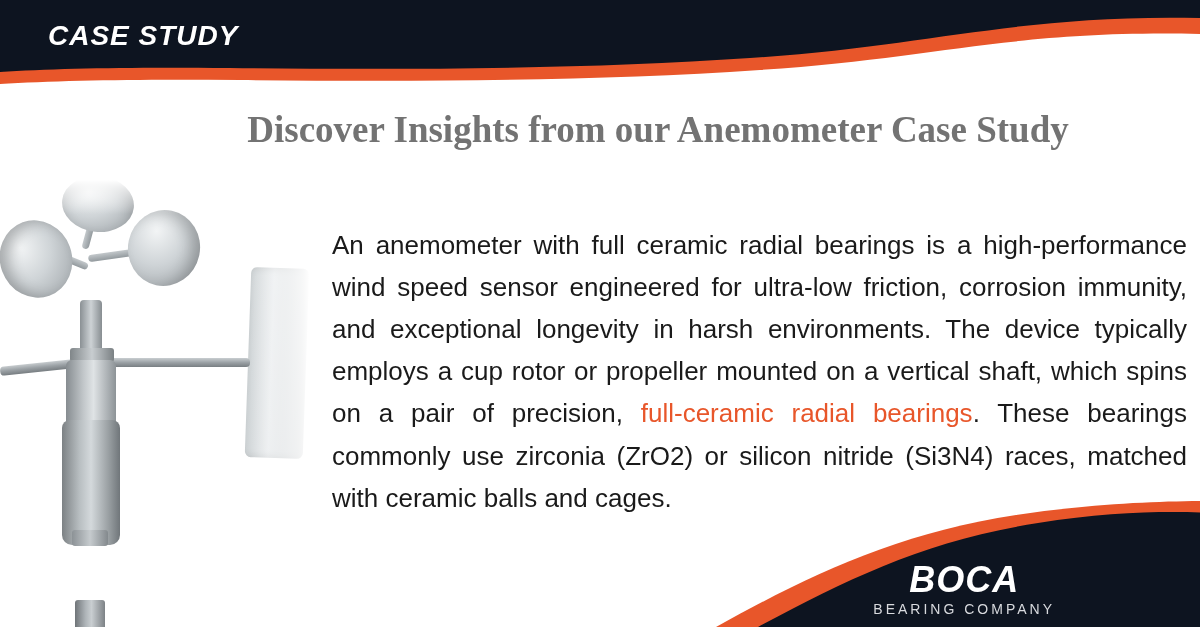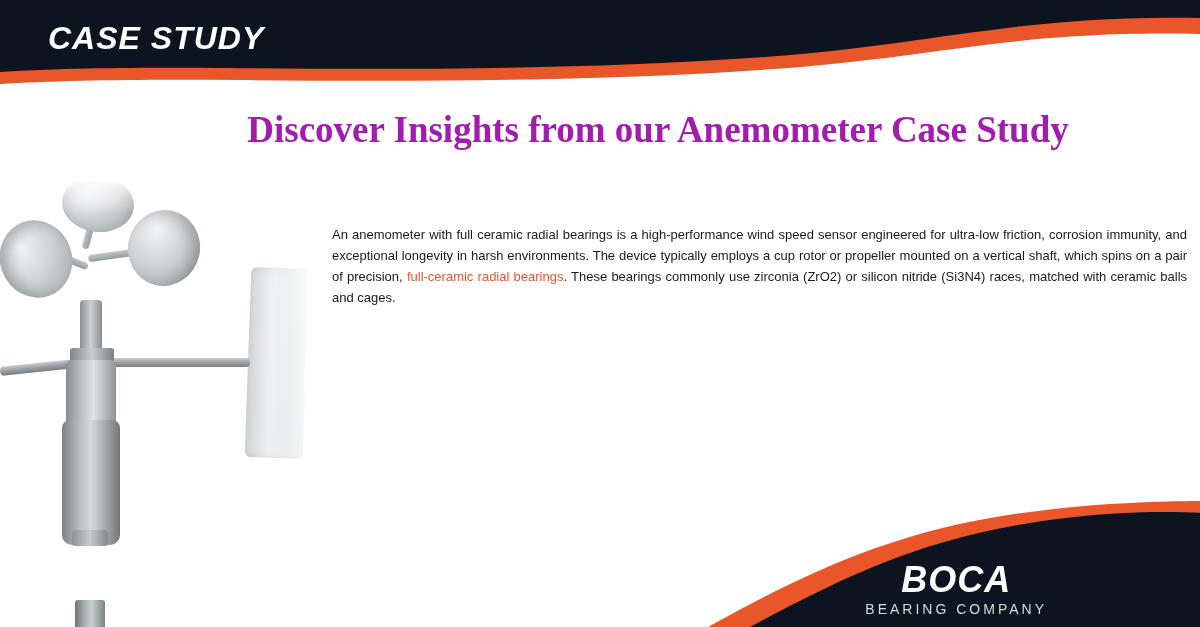--- a/index.html
+++ b/index.html
@@ -26,36 +26,36 @@
     height: 96px;
     pointer-events: none;
   }
   .top-banner svg { display: block; }
 
   .case-study-label {
     position: absolute;
     top: 20px;
     left: 48px;
     color: #ffffff;
-    font-size: 32px;
+    font-size: 28px;
     font-weight: bold;
     font-style: italic;
     letter-spacing: 1px;
     font-family: "Liberation Sans", sans-serif;
     text-transform: uppercase;
   }
 
   
   .headline {
     position: absolute;
     top: 108px;
     left: 0;
     width: 1200px;
     text-align: center;
-    color: #a21caf;
+    color: #737373;
     font-family: "Liberation Serif", serif;
     font-size: 37px;
     font-weight: bold;
     padding-left: 116px;
   }
 
   
   .photo {
     position: absolute;
     left: 0;
@@ -187,34 +187,34 @@
     width: 100%; height: 34px;
     background: linear-gradient(to bottom, #ffffff, rgba(255,255,255,0));
   }
 
   
   .body-text {
     position: absolute;
     left: 332px;
     top: 224px;
     width: 855px;
-    font-size: 13px;
+    font-size: 26px;
     line-height: 1.62;
     color: #1a1a1a;
     text-align: justify;
     font-family: "Liberation Sans", sans-serif;
   }
   .body-text .link {
     color: #e8562a;
   }
 
   
   .bottom-banner {
     position: absolute;
-    left: 8px;
+    left: 16px;
     bottom: 0;
     width: 1079px;
     height: 160px;
     pointer-events: none;
   }
   .bottom-banner svg { display: block; }
 
   .logo {
     position: absolute;
     right: 40px;

